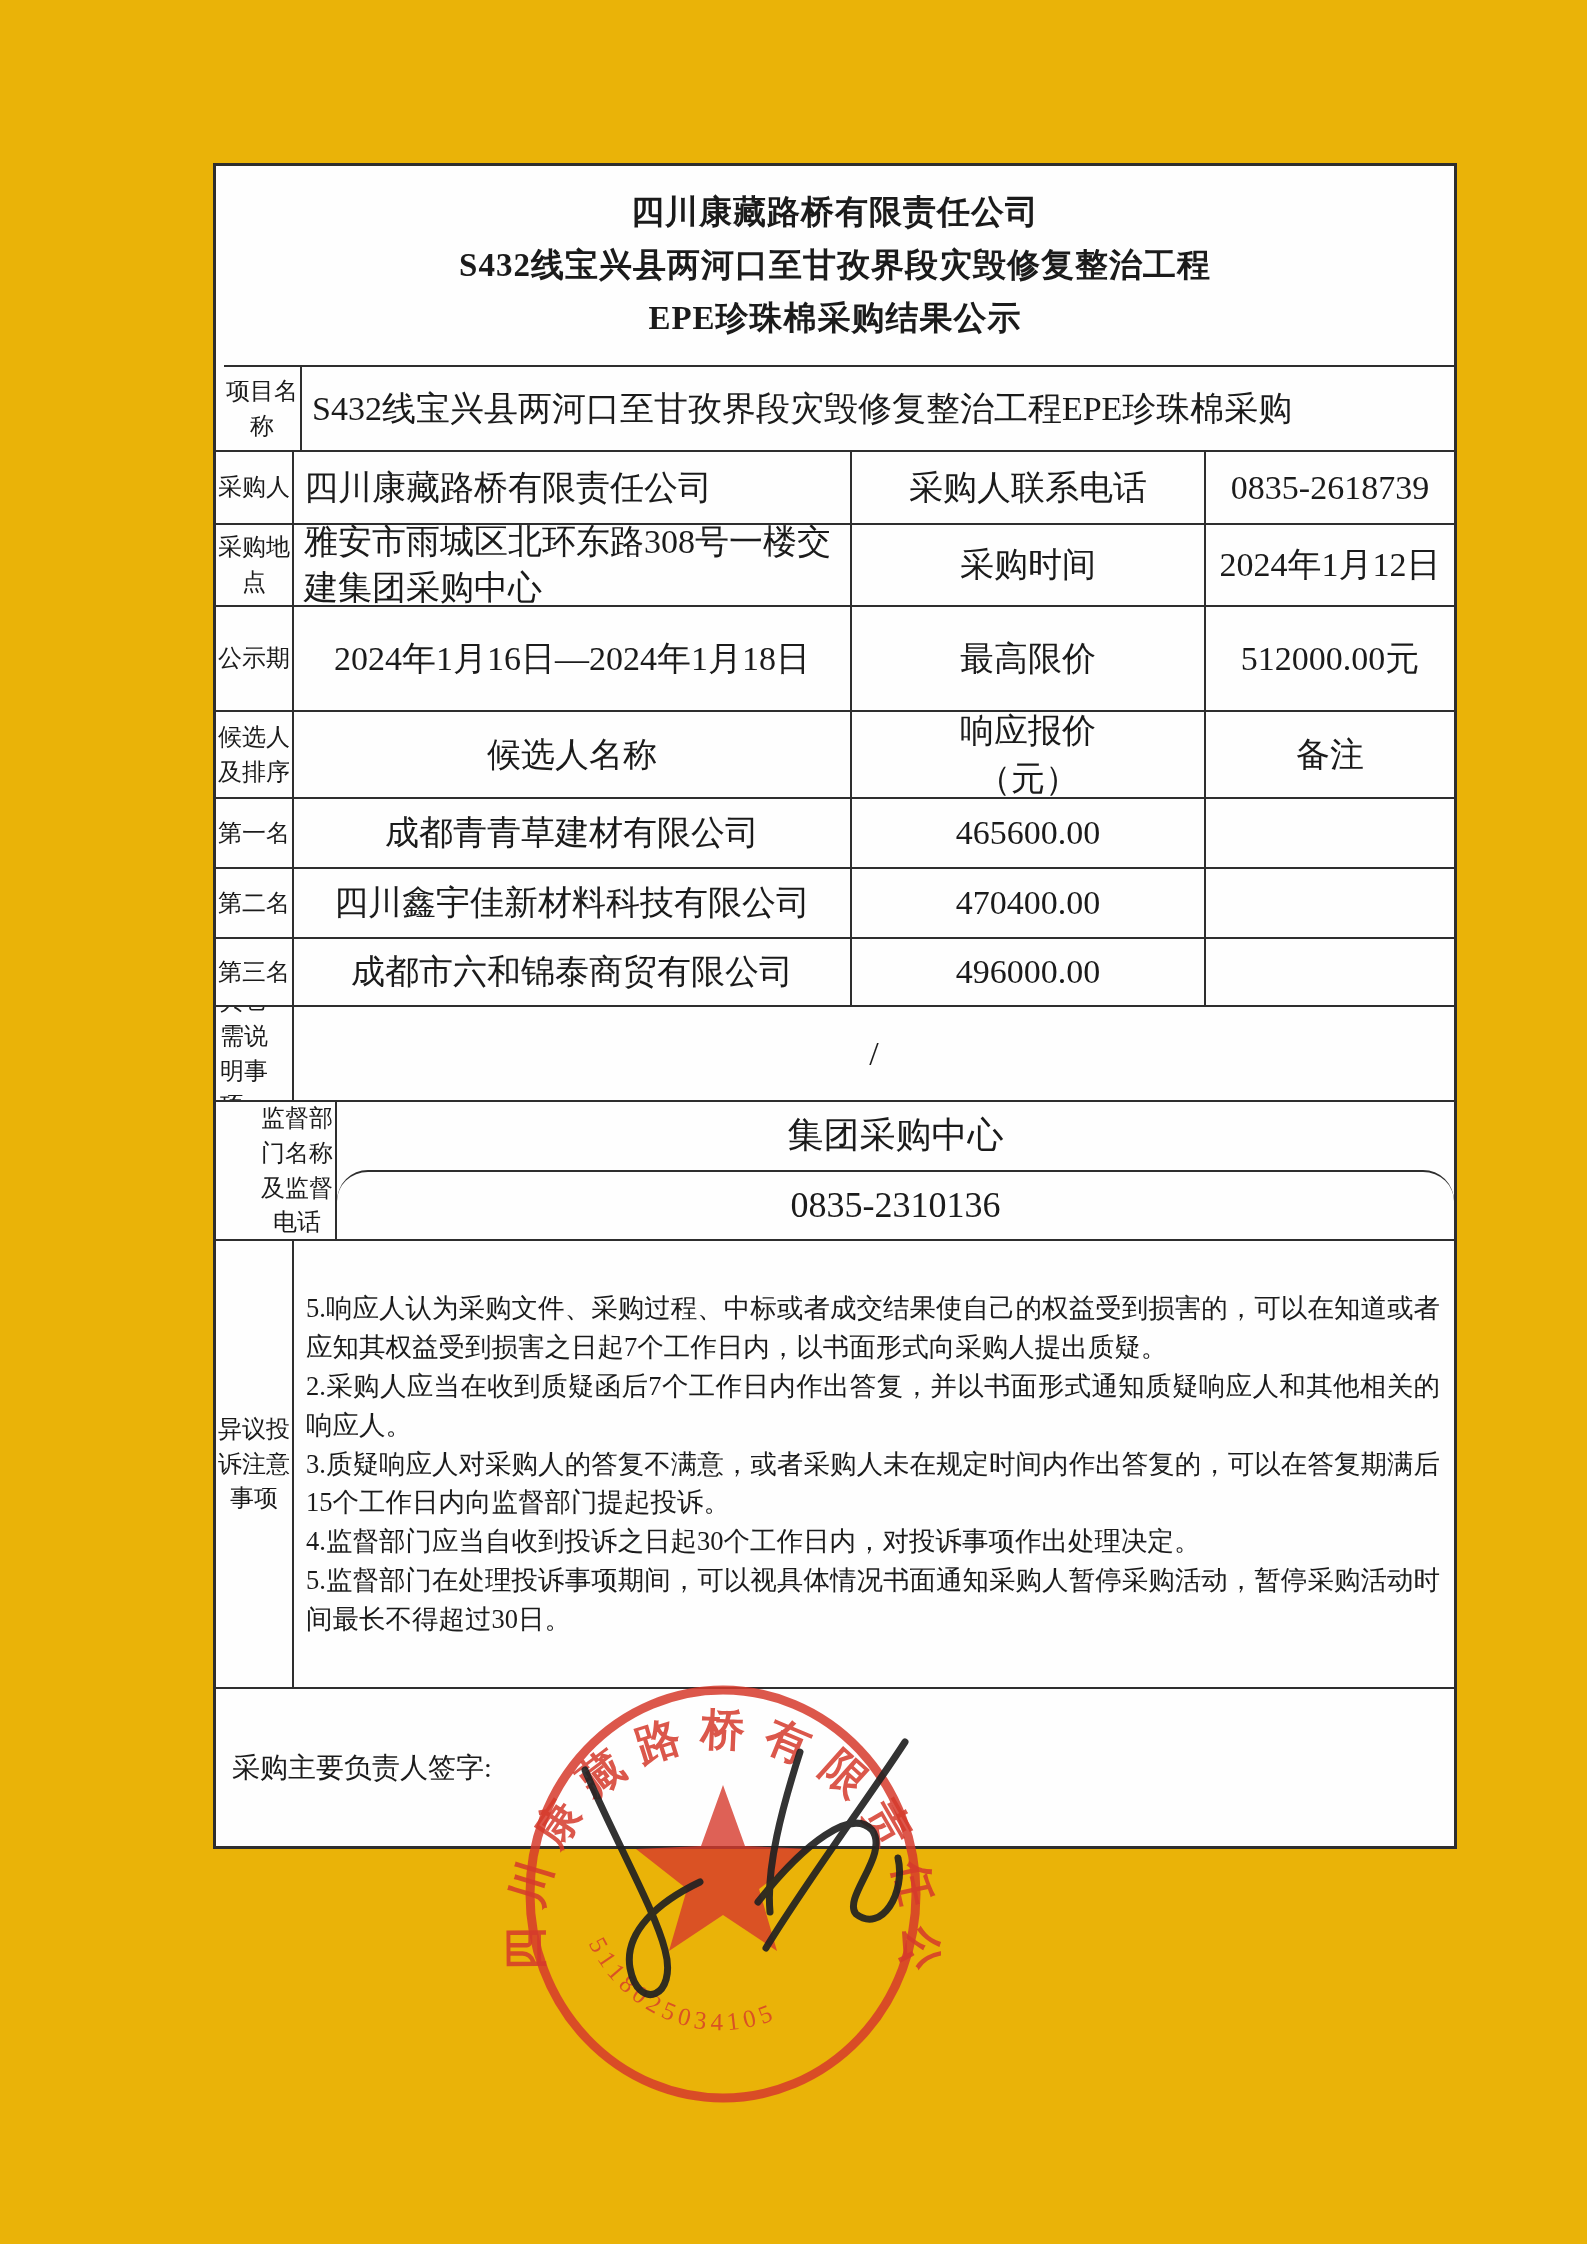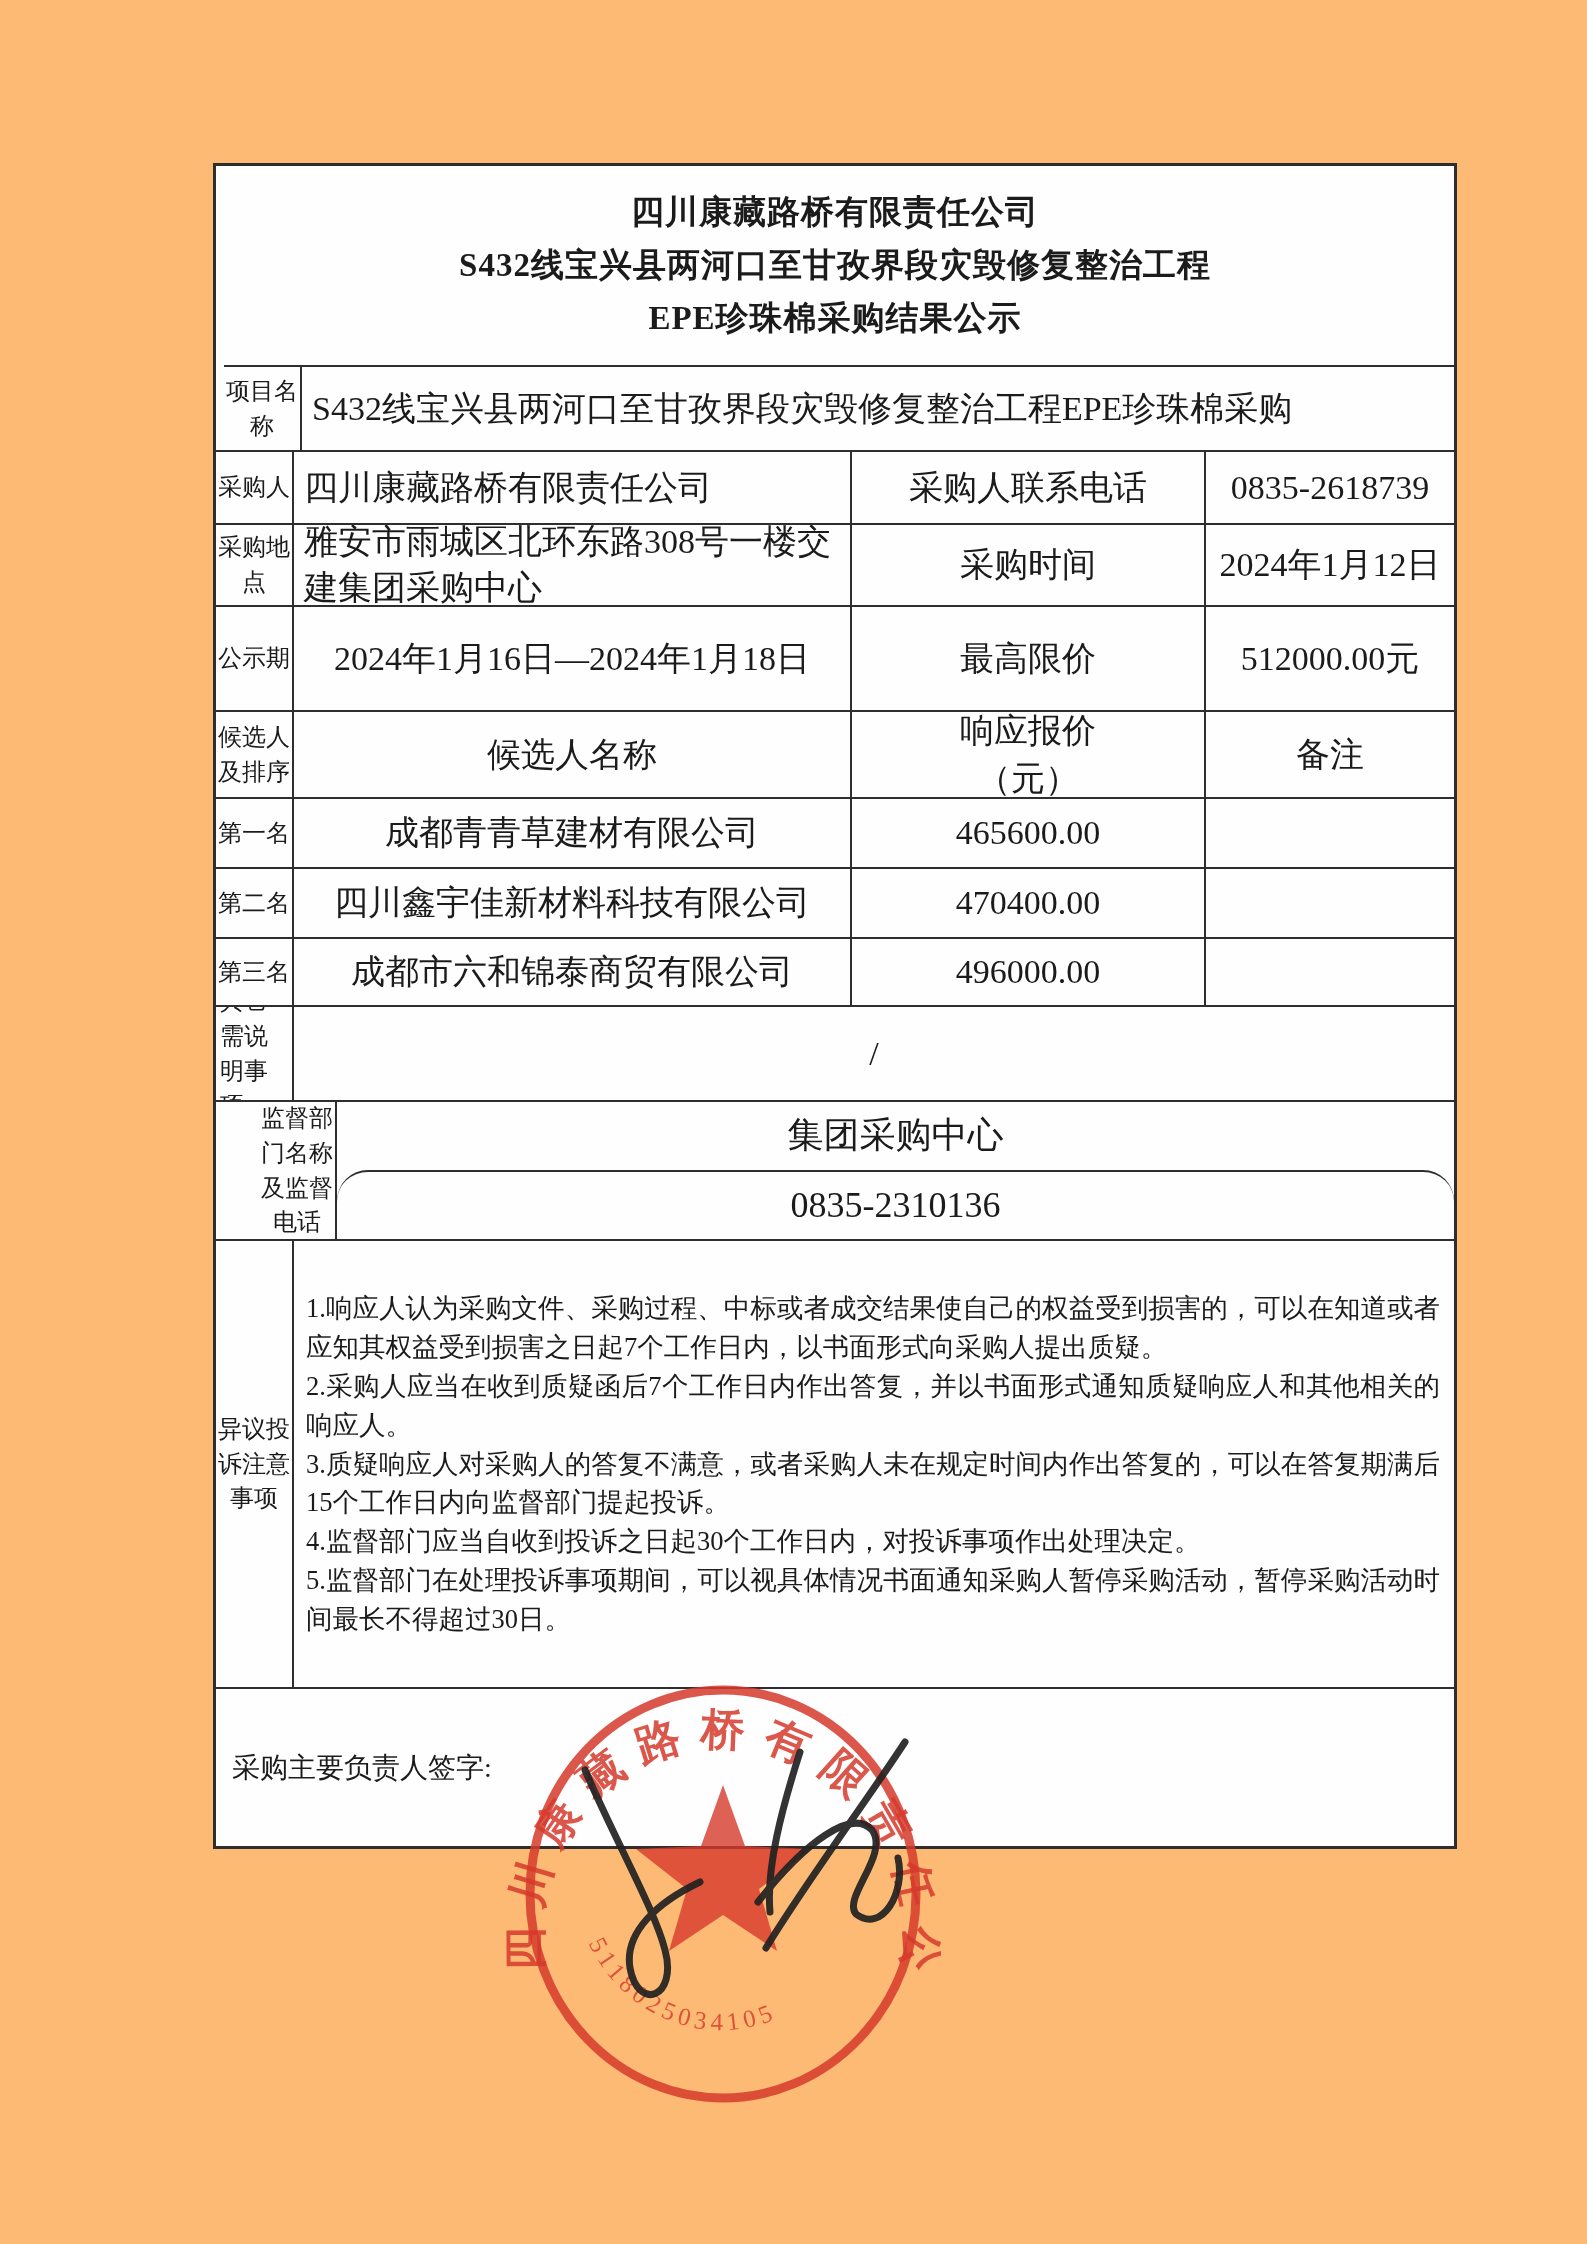--- a/index.html
+++ b/index.html
@@ -1,19 +1,19 @@
 <!DOCTYPE html>
 <html><head>
 <meta charset="utf-8">
 <style>
   html,body{margin:0;padding:0;background:#e8e8e8;}
   .page{
     position:relative;
     width:1587px;height:2244px;
-    background:#fdba74;
+    background:#eab308;
     font-family:"Liberation Serif","DejaVu Serif",serif;
     color:#1b1b1b;
     overflow:hidden;
   }
   .doc-table{
     position:absolute;left:213px;top:163px;width:1244px;
     border:3px solid #2e2e2e;
     box-sizing:border-box;
     background:#fefefe;
   }
@@ -158,21 +158,21 @@
       <div class="cell c-label cfirst">监督部门名称及监督电话</div>
       <div class="supervision-stack">
         <div class="supervision-sub">集团采购中心</div>
         <div class="supervision-sub">0835-2310136</div>
       </div>
     </div>
 
     <div class="trow h-objection">
       <div class="cell c-label cfirst">异议投诉注意事项</div>
       <div class="objection-body">
-        <p>1.响应人认为采购文件、采购过程、中标或者成交结果使自己的权益受到损害的，可以在知道或者应知其权益受到损害之日起7个工作日内，以书面形式向采购人提出质疑。</p>
+        <p>5.响应人认为采购文件、采购过程、中标或者成交结果使自己的权益受到损害的，可以在知道或者应知其权益受到损害之日起7个工作日内，以书面形式向采购人提出质疑。</p>
         <p>2.采购人应当在收到质疑函后7个工作日内作出答复，并以书面形式通知质疑响应人和其他相关的响应人。</p>
         <p>3.质疑响应人对采购人的答复不满意，或者采购人未在规定时间内作出答复的，可以在答复期满后15个工作日内向监督部门提起投诉。</p>
         <p>4.监督部门应当自收到投诉之日起30个工作日内，对投诉事项作出处理决定。</p>
         <p>5.监督部门在处理投诉事项期间，可以视具体情况书面通知采购人暂停采购活动，暂停采购活动时间最长不得超过30日。</p>
       </div>
     </div>
 
     <div class="trow h-sign">
       <div class="cell sign-cell">采购主要负责人签字:</div>
     </div>

